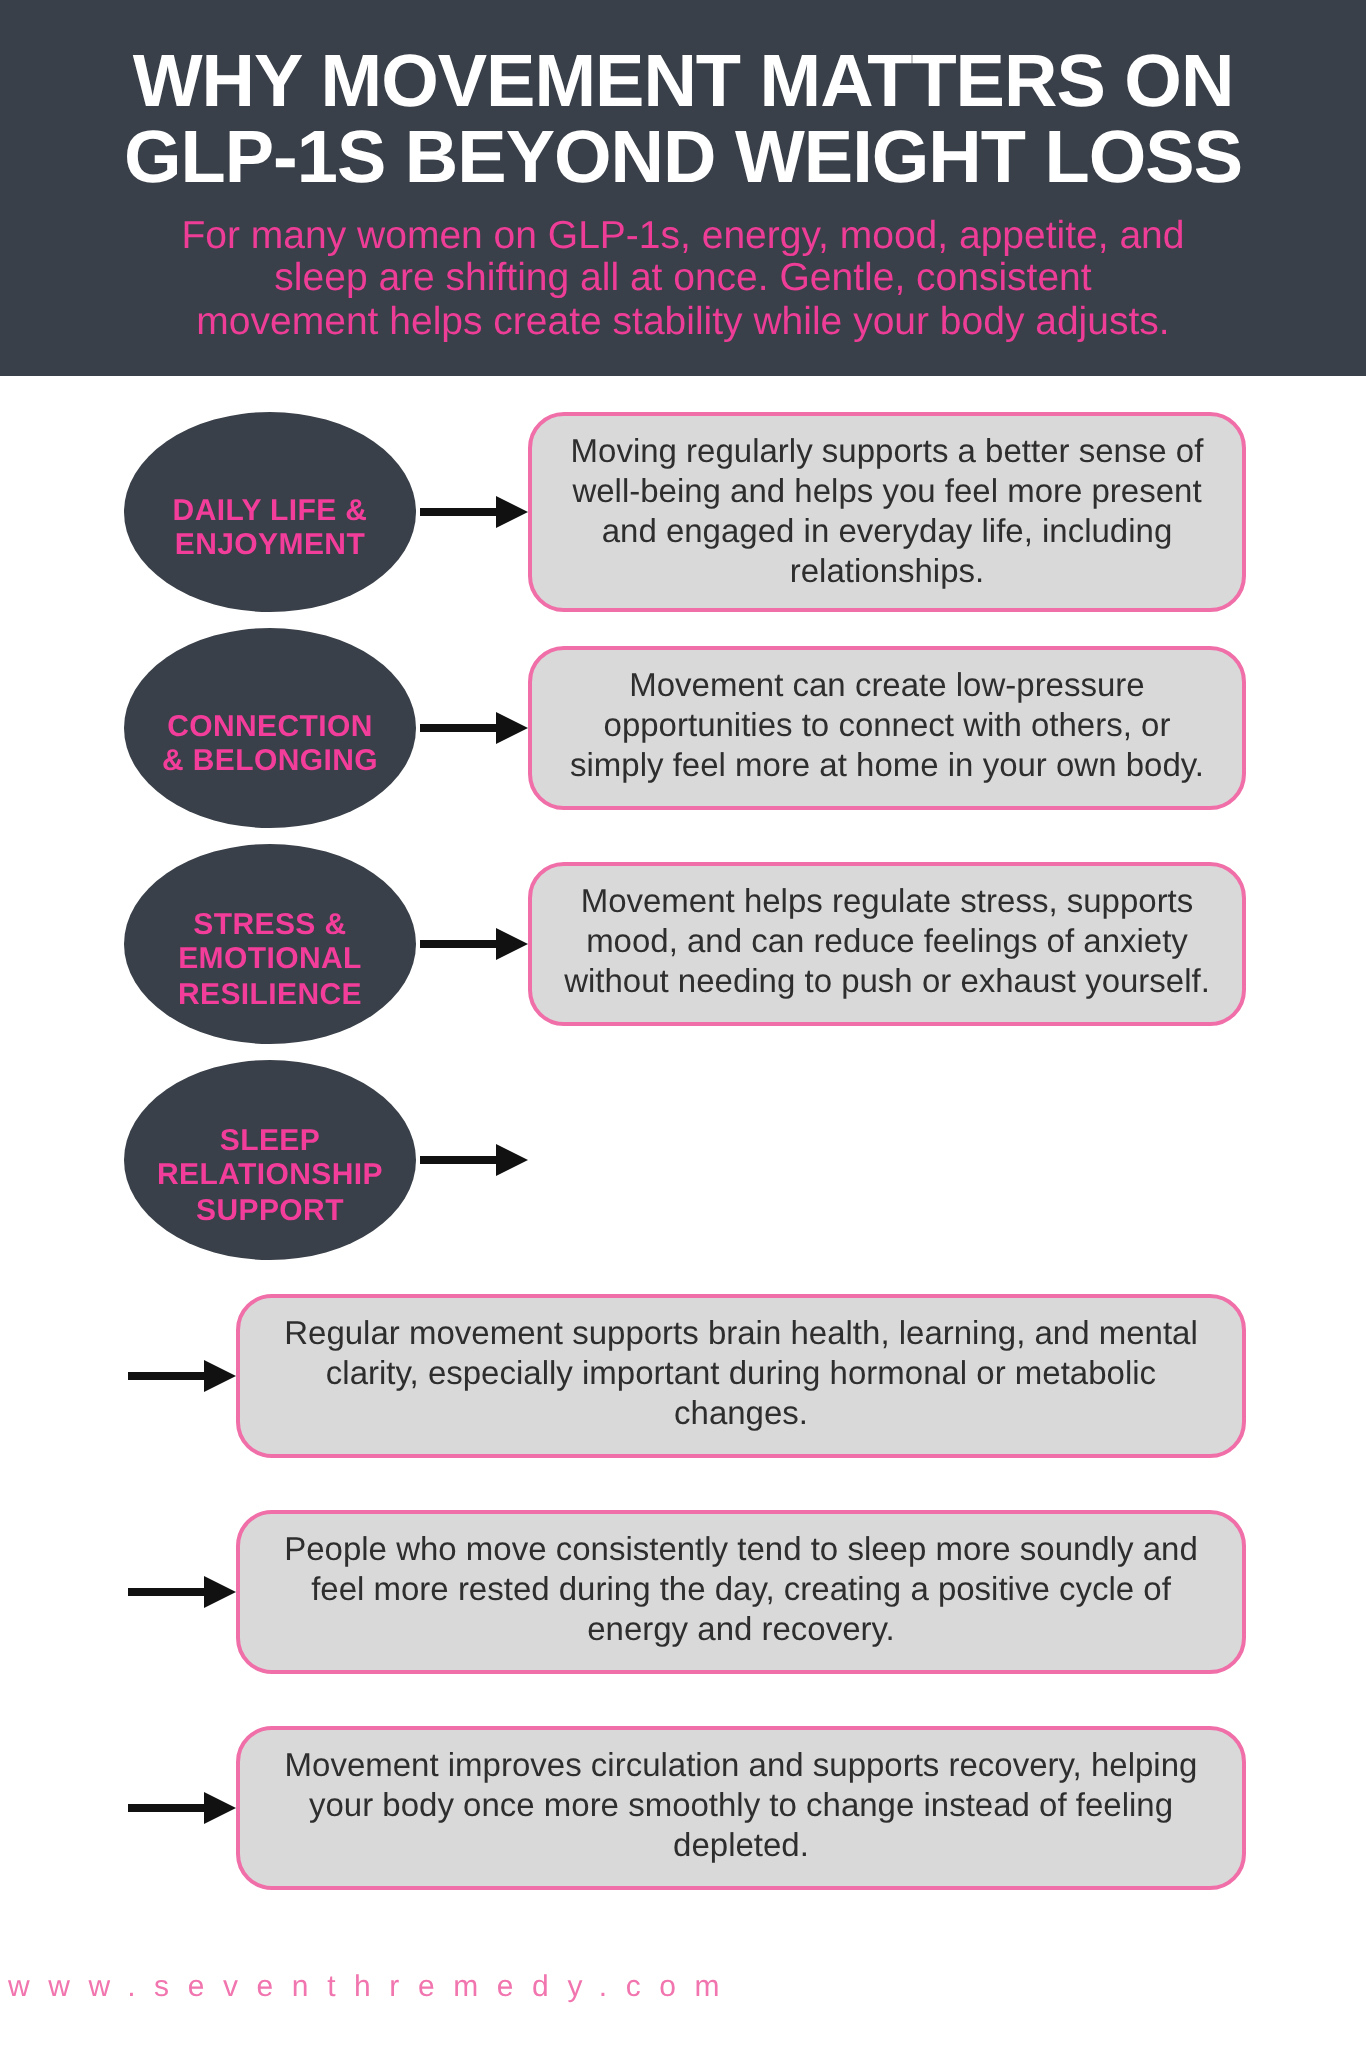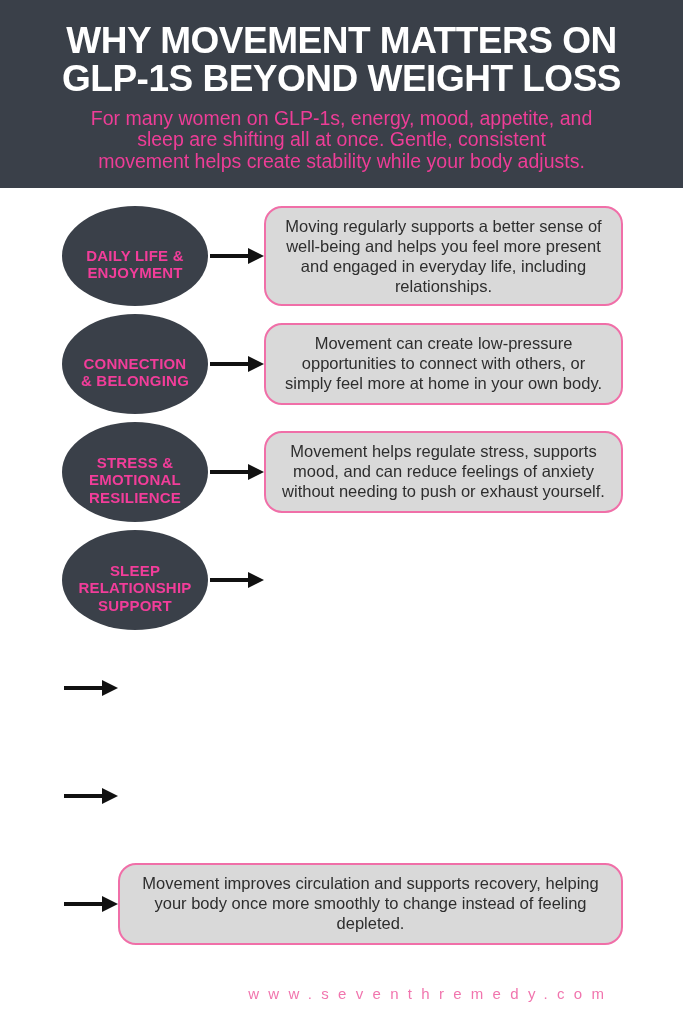--- a/index.html
+++ b/index.html
@@ -85,27 +85,27 @@
   }
   .card p {
     color: #2E2E2E;
     font-size: 16.5px;
     line-height: 1.22;
     text-align: center;
   }
   
   .footer {
     position: absolute;
-    left: 16px;
+    left: 4px;
     bottom: 0;
     width: 588px;
     height: 62px;
     display: flex;
     align-items: center;
-    justify-content: flex-end;
+    justify-content: flex-start;
   }
   .footer-text {
     color: #F175AE;
     font-size: 15px;
     letter-spacing: 0.62em;
     margin-right: -0.62em; 
   }
 </style>
 </head>
 <body>
@@ -173,27 +173,33 @@
       <line x1="2" y1="10" x2="42" y2="10" stroke="#111111" stroke-width="4"></line>
       <polygon points="40,2 56,10 40,18" fill="#111111"></polygon>
     </svg>
   </div>
 
   <div class="row">
     <svg class="arrow" viewBox="0 0 56 20" xmlns="http://www.w3.org/2000/svg">
       <line x1="2" y1="10" x2="42" y2="10" stroke="#111111" stroke-width="4"></line>
       <polygon points="40,2 56,10 40,18" fill="#111111"></polygon>
     </svg>
-  </div>
-
-  <div class="row">
-    <svg class="arrow" viewBox="0 0 56 20" xmlns="http://www.w3.org/2000/svg">
-      <line x1="2" y1="10" x2="42" y2="10" stroke="#111111" stroke-width="4"></line>
-      <polygon points="40,2 56,10 40,18" fill="#111111"></polygon>
-    </svg>
+    <div class="card">
+      <p>Regular movement supports brain health, learning, and mental clarity, especially important during hormonal or metabolic changes.</p>
+    </div>
+  </div>
+
+  <div class="row">
+    <svg class="arrow" viewBox="0 0 56 20" xmlns="http://www.w3.org/2000/svg">
+      <line x1="2" y1="10" x2="42" y2="10" stroke="#111111" stroke-width="4"></line>
+      <polygon points="40,2 56,10 40,18" fill="#111111"></polygon>
+    </svg>
+    <div class="card">
+      <p>People who move consistently tend to sleep more soundly and feel more rested during the day, creating a positive cycle of energy and recovery.</p>
+    </div>
   </div>
 
   <div class="row">
     <svg class="arrow" viewBox="0 0 56 20" xmlns="http://www.w3.org/2000/svg">
       <line x1="2" y1="10" x2="42" y2="10" stroke="#111111" stroke-width="4"></line>
       <polygon points="40,2 56,10 40,18" fill="#111111"></polygon>
     </svg>
     <div class="card">
       <p>Movement improves circulation and supports recovery, helping your body once more smoothly to change instead of feeling depleted.</p>
     </div>

